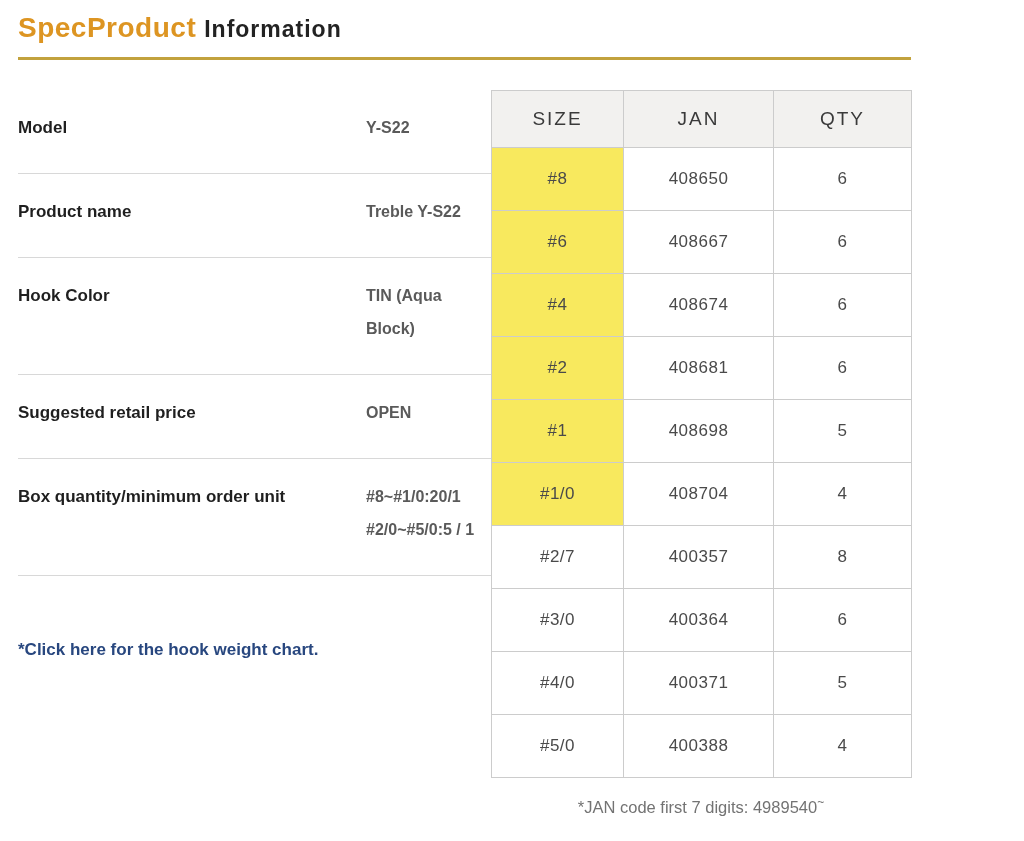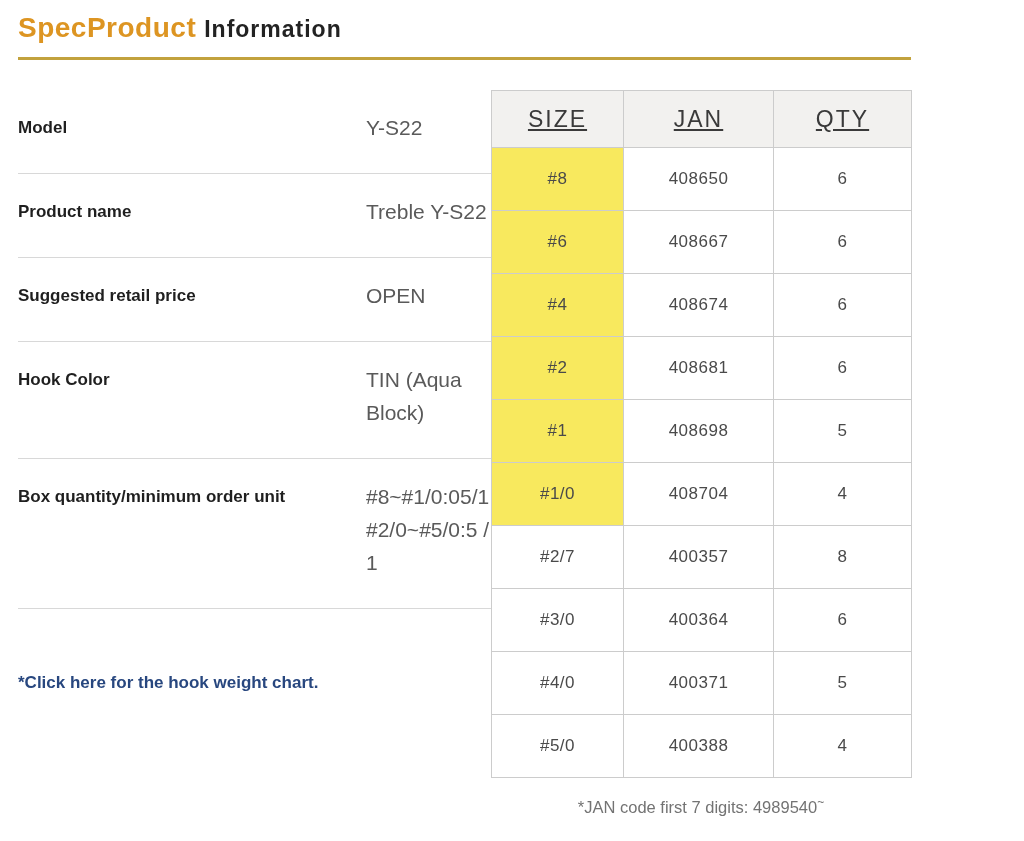--- a/index.html
+++ b/index.html
@@ -31,36 +31,36 @@
 
   
   .content{display:flex;justify-content:space-between;align-items:flex-start;margin-top:30px;}
   .spec-col{width:540px;}
   .table-col{width:420px;}
 
   
   .spec-row{display:flex;border-bottom:1px solid var(--divider);padding:26px 0 29px 0;gap:14px;}
   .spec-row:last-child{}
   .spec-label{width:334px;flex:0 0 334px;font-size:17px;font-weight:bold;color:var(--label);padding-top:2px;}
-  .spec-value{font-size:21px;color:var(--value);line-height:33px;margin-top:-5px;}
+  .spec-value{font-size:16px;color:var(--value);line-height:33px;margin-top:-5px;font-weight:bold;}
 
   .weight-link{
     display:inline-block;margin-top:64px;
     color:var(--link);font-size:17px;font-weight:bold;
     text-decoration:none;cursor:pointer;
   }
 
   
   table.size-table{border-collapse:collapse;width:420px;table-layout:fixed;}
   .size-table th,.size-table td{
     border:1px solid var(--border);text-align:center;vertical-align:middle;
     font-weight:normal;
   }
   .size-table th{
-    background:var(--thbg);height:57px;font-size:23px;color:#3a3a3a;letter-spacing:2px;text-decoration:underline;
+    background:var(--thbg);height:57px;font-size:19px;color:#3a3a3a;letter-spacing:2px;
   }
   .size-table td{height:63px;font-size:17px;color:var(--cell);letter-spacing:0.5px;}
   .col-size{width:132px;}
   .col-jan{width:150px;}
   .col-qty{width:138px;}
   td.hl{background:var(--yellow);}
 
   .footnote{
     margin-top:17px;text-align:center;font-size:16.5px;color:#737373;
   }
@@ -87,35 +87,35 @@
               <div>Y-S22</div>
             </div>
           </div>
           <div class="spec-row">
             <div class="spec-label">Product name</div>
             <div class="spec-value">
               <div>Treble Y-S22</div>
             </div>
           </div>
           <div class="spec-row">
+            <div class="spec-label">Hook Color</div>
+            <div class="spec-value">
+              <div>TIN (Aqua Block)</div>
+            </div>
+          </div>
+          <div class="spec-row">
             <div class="spec-label">Suggested retail price</div>
             <div class="spec-value">
               <div>OPEN</div>
             </div>
           </div>
           <div class="spec-row">
-            <div class="spec-label">Hook Color</div>
-            <div class="spec-value">
-              <div>TIN (Aqua Block)</div>
-            </div>
-          </div>
-          <div class="spec-row">
             <div class="spec-label">Box quantity/minimum order unit</div>
             <div class="spec-value">
-              <div>#8~#1/0:05/1</div>
+              <div>#8~#1/0:20/1</div>
               <div>#2/0~#5/0:5 / 1</div>
             </div>
           </div>
         </div>
       <a class="weight-link" href="#">*Click here for the hook weight chart.</a>
     </div>
 
     <div class="table-col">
       <table class="size-table">
         <colgroup>

